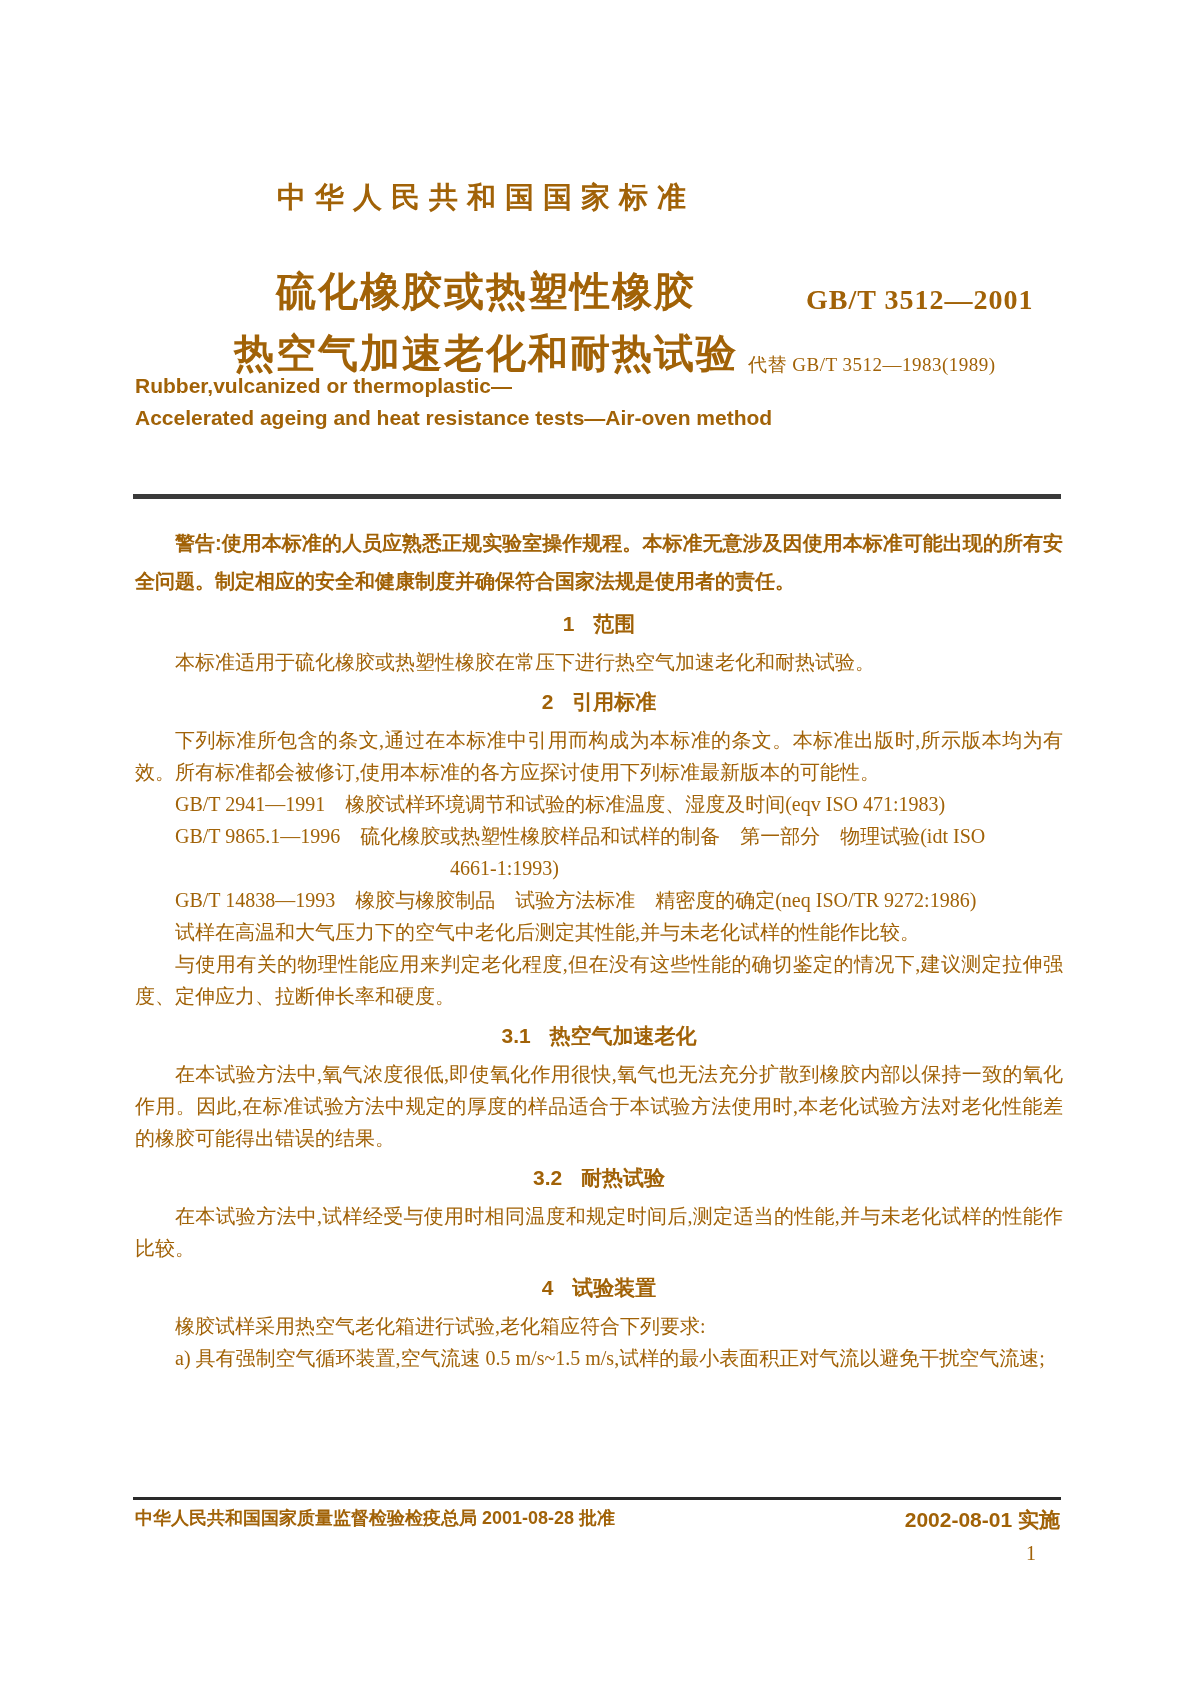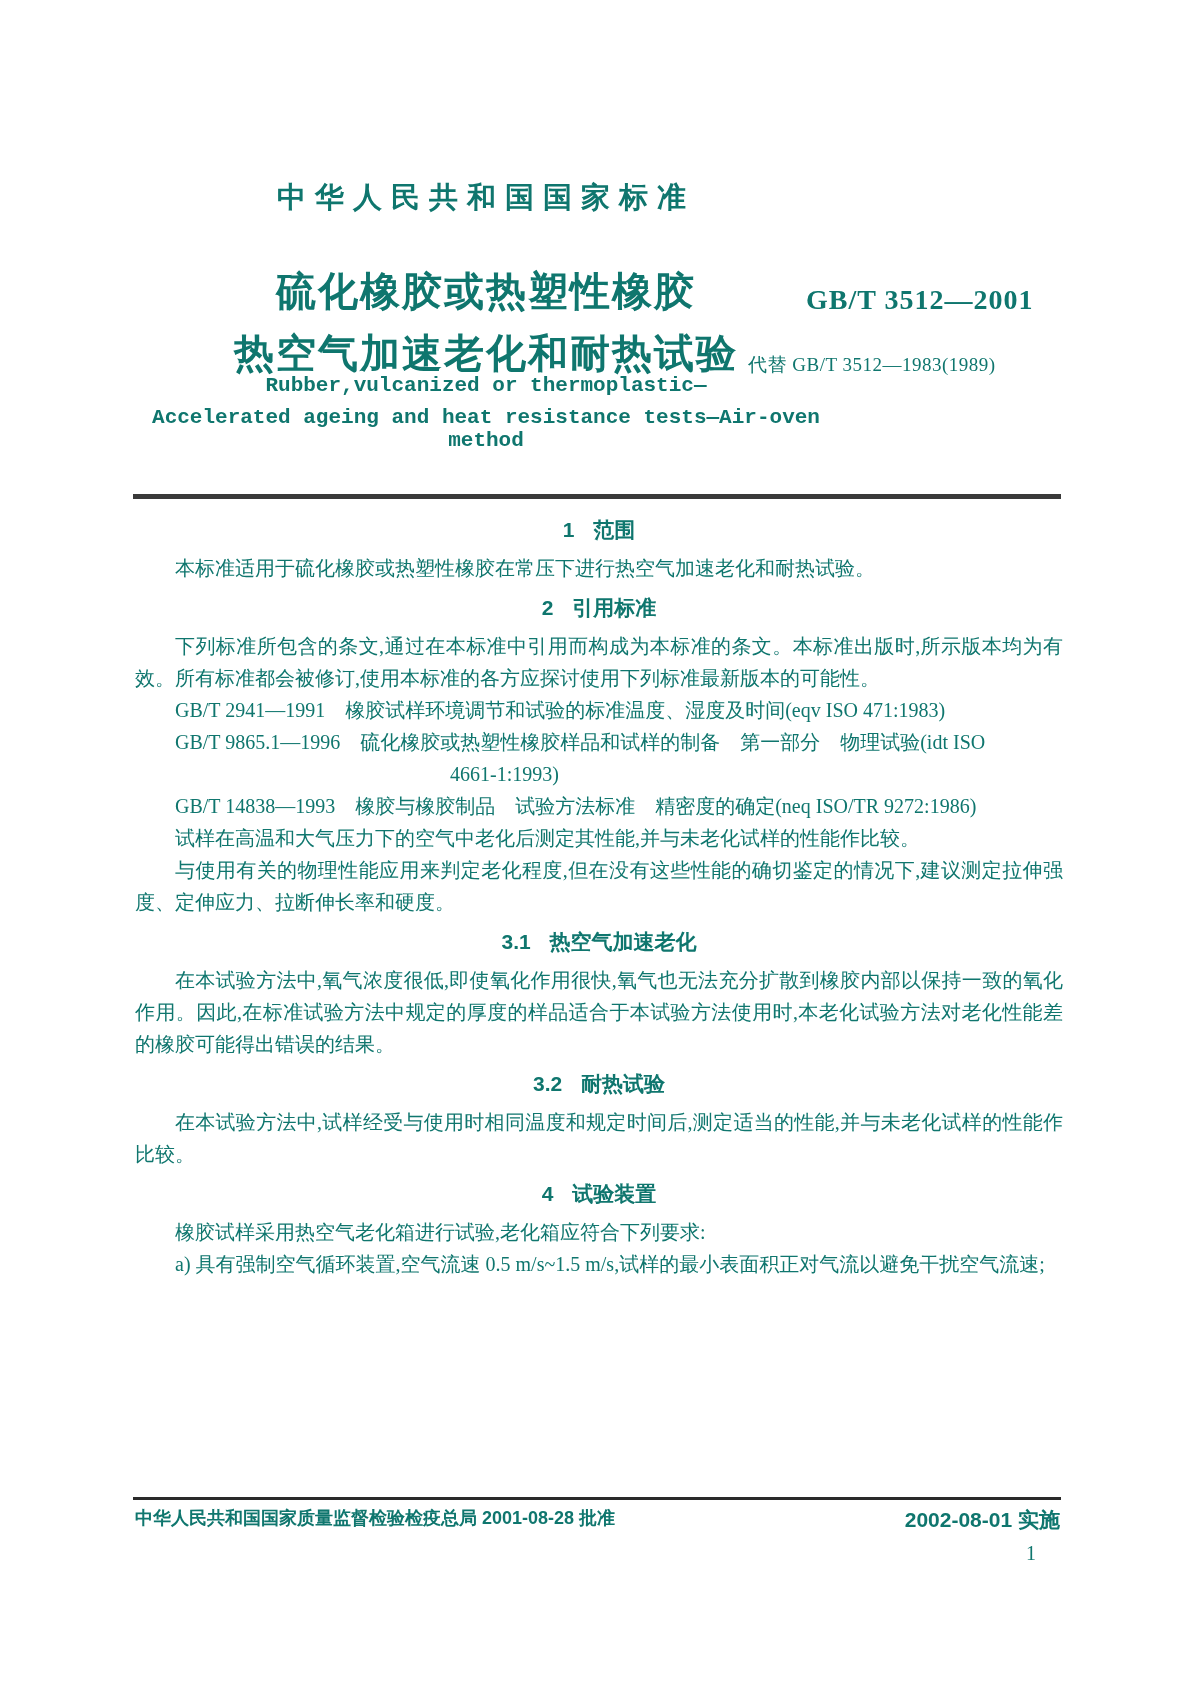--- a/index.html
+++ b/index.html
@@ -2,21 +2,21 @@
 <html><head>
 <meta charset="utf-8">
 <style>
   * { margin:0; padding:0; box-sizing:border-box; }
   html,body { background:#888; }
   .page {
     position:relative;
     width:1191px; height:1684px;
     margin:0 auto;
     background:#ffffff;
-    color:#0f766e;
+    color:#a16207;
     font-family:"Liberation Serif","DejaVu Serif",serif;
     overflow:hidden;
   }
   
   .std-label {
     position:absolute; left:135px; top:178px; width:702px;
     text-align:center;
     font-family:"Liberation Sans","DejaVu Sans",sans-serif;
     font-weight:bold; font-size:29px; letter-spacing:9px;
   }
@@ -30,22 +30,22 @@
   .gb-code {
     position:absolute; left:806px; top:284px;
     font-family:"Liberation Serif","DejaVu Serif",serif;
     font-weight:bold; font-size:28px; letter-spacing:1px;
   }
   .replaces {
     position:absolute; left:748px; top:352px;
     font-size:19px; letter-spacing:0.5px;text-align:center;
   }
   .title-en {
-    position:absolute; left:135px; width:702px; text-align:center;
-    font-family:Liberation Mono, monospace;
+    position:absolute; left:135px; width:702px; 
+    font-family:Liberation Sans, sans-serif;
     font-weight:bold; font-size:21px;
   }
   .title-en.l1 { top:374px; }
   .title-en.l2 { top:406px; }
   .header-rule {
     position:absolute; left:133px; top:494px; width:928px; height:5px;
     background:#3a3a3a;
   }
   
   .doc-body {
@@ -97,20 +97,21 @@
     <div class="title-zh l2">热空气加速老化和耐热试验</div>
     <div class="gb-code">GB/T 3512—2001</div>
     <div class="replaces">代替 GB/T 3512—1983(1989)</div>
     <div class="title-en l1">Rubber,vulcanized or thermoplastic—</div>
     <div class="title-en l2">Accelerated ageing and heat resistance tests—Air-oven method</div>
     <div class="header-rule"></div>
   </div>
 
   <div class="doc-body">
 
+    <p class="warning">警告:使用本标准的人员应熟悉正规实验室操作规程。本标准无意涉及因使用本标准可能出现的所有安全问题。制定相应的安全和健康制度并确保符合国家法规是使用者的责任。</p>
 
     <h2 class="sec">
       <span class="num">1</span><span>范围</span>
     </h2>
     <p class="para">本标准适用于硫化橡胶或热塑性橡胶在常压下进行热空气加速老化和耐热试验。</p>
 
     <h2 class="sec">
       <span class="num">2</span><span>引用标准</span>
     </h2>
     <p class="para">下列标准所包含的条文,通过在本标准中引用而构成为本标准的条文。本标准出版时,所示版本均为有效。所有标准都会被修订,使用本标准的各方应探讨使用下列标准最新版本的可能性。</p>

